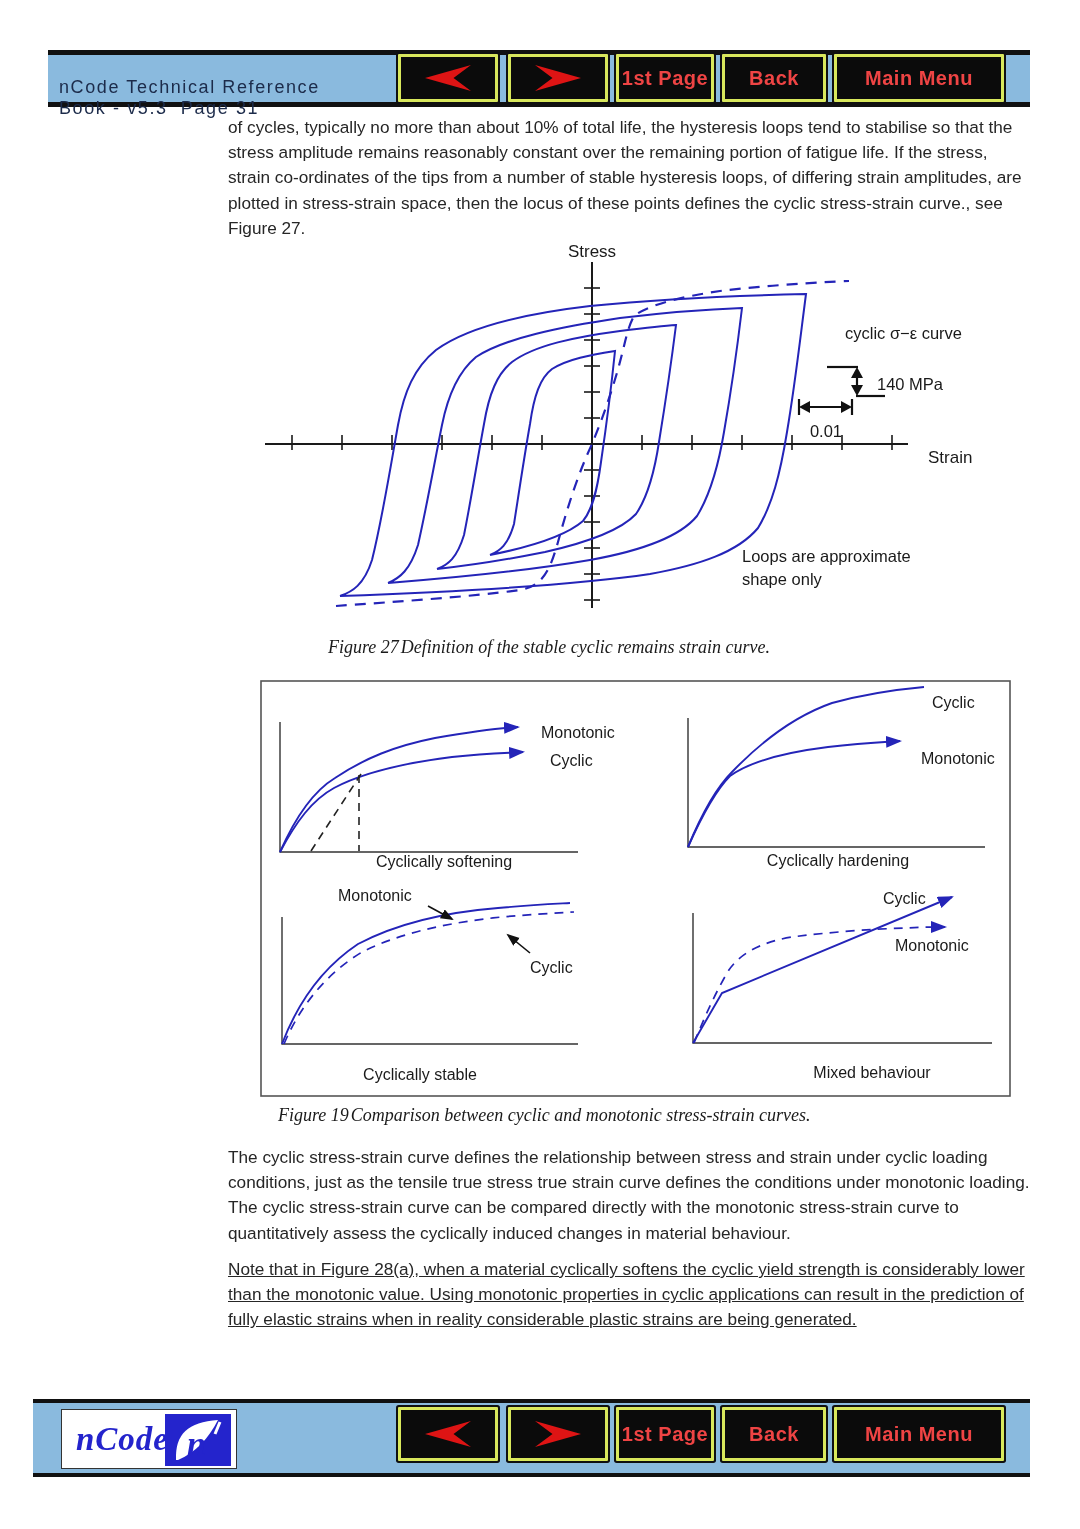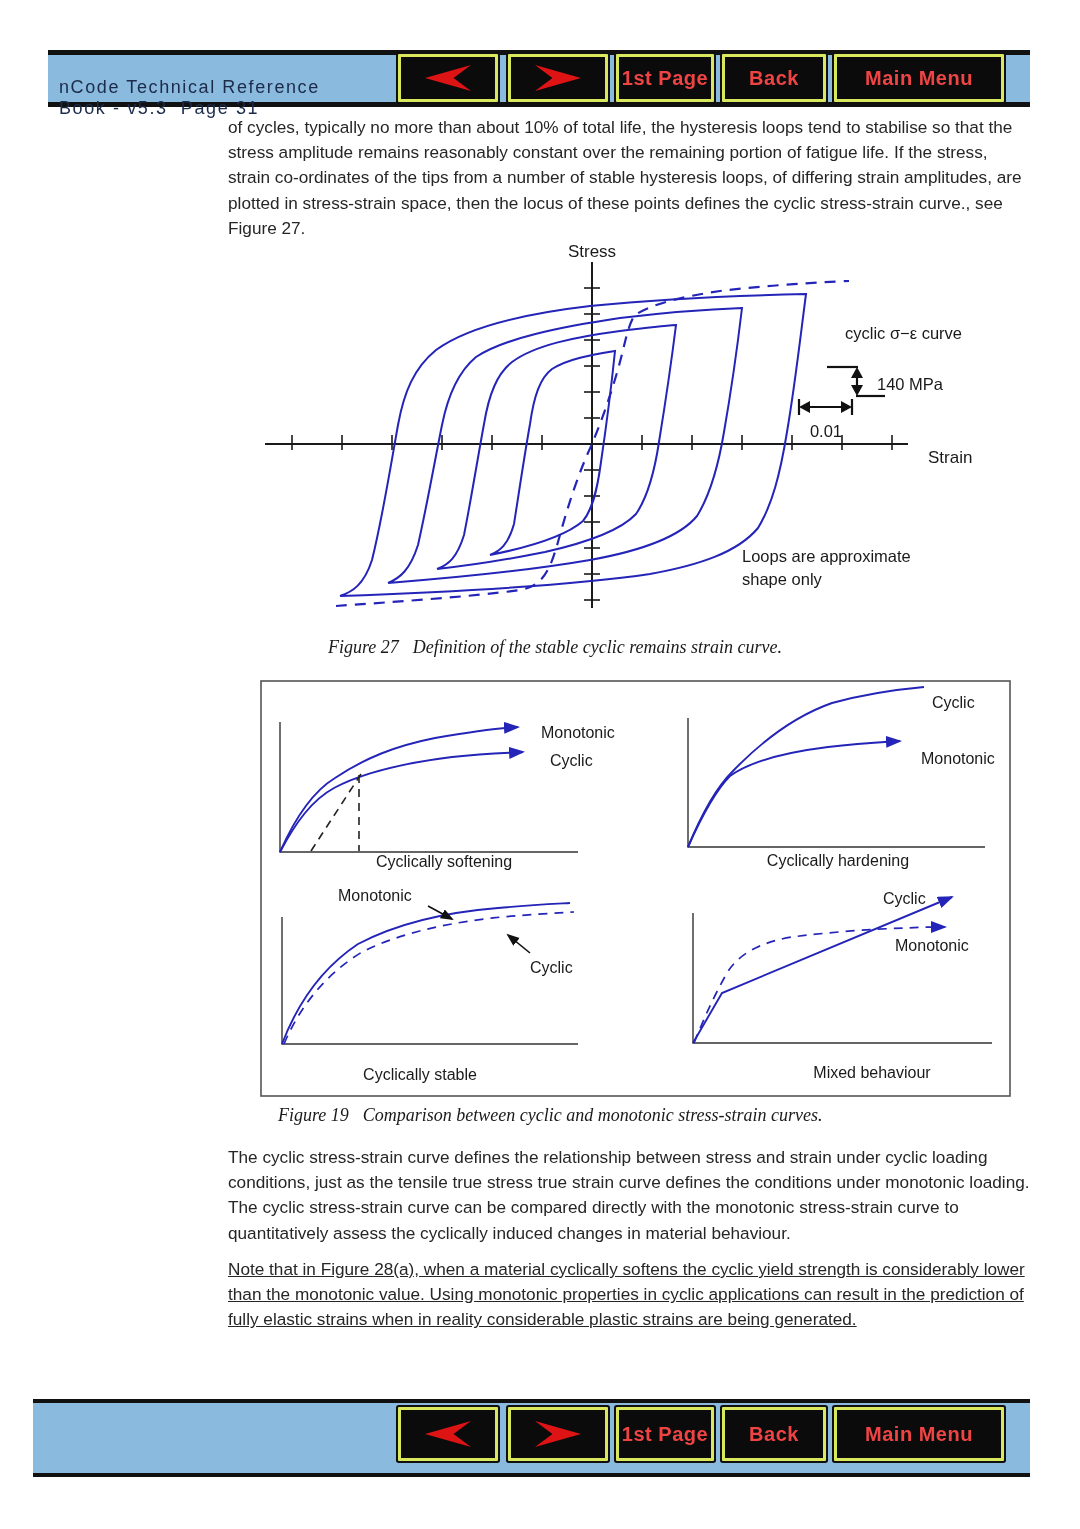--- a/index.html
+++ b/index.html
@@ -43,21 +43,21 @@
   #logo-square{position:absolute;right:5px;top:4px;}
   
   .body-par{
     position:absolute;left:228px;width:806px;
     font-size:17.2px;line-height:25.2px;color:#262626;
   }
   .fig-caption{
     position:absolute;font-family:"Liberation Serif",serif;font-style:italic;
     font-size:18px;color:#1a1a1a;
   }
-  .cap-label{margin-right:14px;}
+  .cap-label{margin-right:2px;}
   
   .figsvg{position:absolute;}
   .figsvg text{font-family:"Liberation Sans",sans-serif;fill:#1a1a1a;}
 </style>
 </head>
 <body>
 
 <div id="header-bar" class="bar">
   <div class="bar-title"><span>nCode Technical Reference</span><br><span>Book - v5.3  Page 31</span></div>
   <div class="nav-btn" style="left:350px;width:100px;">
@@ -205,20 +205,29 @@
 </svg>
 
 <div class="fig-caption" style="left:278px;top:1105px;">
   <span class="cap-label">Figure 19</span><span>Comparison between cyclic and monotonic stress-strain curves.</span>
 </div>
 
 <div class="body-par" style="top:1145px;">The cyclic stress-strain curve defines the relationship between stress and strain under cyclic loading conditions, just as the tensile true stress true strain curve defines the conditions under monotonic loading. The cyclic stress-strain curve can be compared directly with the monotonic stress-strain curve to quantitatively assess the cyclically induced changes in material behaviour.</div>
 <div class="body-par" style="top:1257px;text-decoration:underline;">Note that in Figure 28(a), when a material cyclically softens the cyclic yield strength is considerably lower than the monotonic value. Using monotonic properties in cyclic applications can result in the prediction of fully elastic strains when in reality considerable plastic strains are being generated.</div>
 
 <div id="footer-bar" class="bar">
+  <div id="logo-box">
+    <span id="logo-text">nCode</span>
+    <svg id="logo-square" width="66" height="52" viewBox="0 0 66 52">
+      <rect x="0" y="0" width="66" height="52" fill="#2424cc"></rect>
+      <path d="M 11,46 C 10,20 23,8 53,6 C 44,24 30,39 13,46 Z" fill="#ffffff"></path>
+      <text x="22" y="41" font-family="Liberation Serif,serif" font-style="italic" font-weight="bold" font-size="34" fill="#2424cc">n</text>
+      <line x1="55" y1="8" x2="50" y2="20" stroke="#ffffff" stroke-width="3"></line>
+    </svg>
+  </div>
   <div class="nav-btn" style="left:365px;width:100px;">
       <span class="nav-arrow arrow-left"></span>
     </div>
   <div class="nav-btn" style="left:475px;width:100px;">
       <span class="nav-arrow arrow-right"></span>
     </div>
   <div class="nav-btn" style="left:583px;width:98px;">
       <span>1st Page</span>
     </div>
   <div class="nav-btn" style="left:689px;width:104px;">

